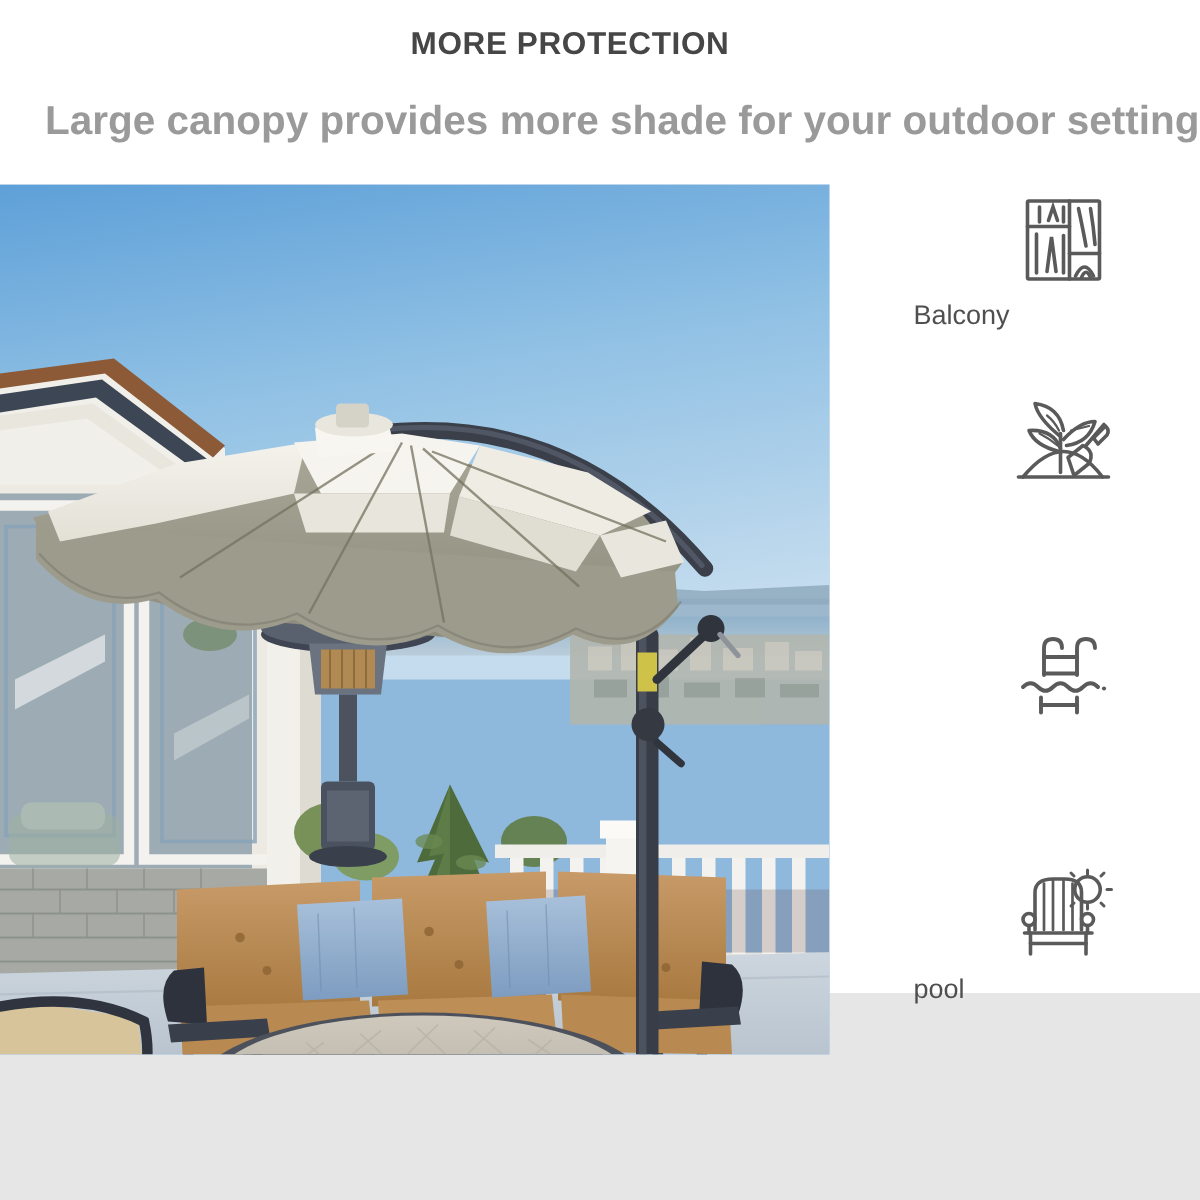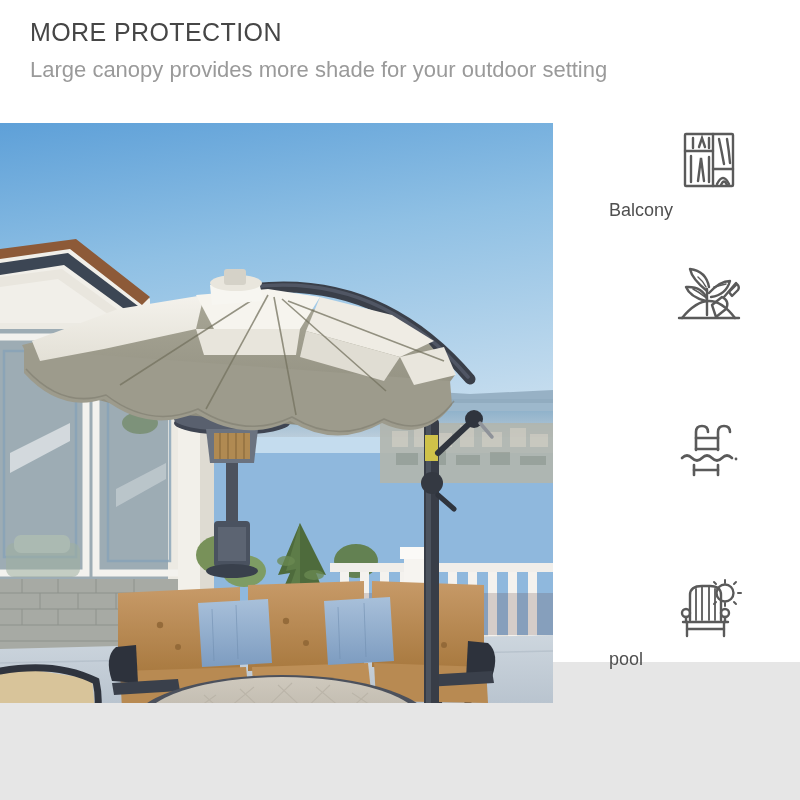--- a/index.html
+++ b/index.html
@@ -37,34 +37,35 @@
     background: #e6e6e6;
   }
 
   
   .header {
     position: absolute;
     left: 30px; top: 18px;
     width: 700px;
   }
   .headline {
-    font-size: 25px;
+    font-size: 21px;
     letter-spacing: 0.4px;
     color: #464646;
-    font-weight: 400;
+    font-weight: 700;
     line-height: 1.15;
     margin: 0;
     white-space: nowrap;
+    text-align: center;
   }
   .subheadline {
-    font-size: 22px;
+    font-size: 27px;
     color: #9a9a9a;
-    font-weight: 400;
+    font-weight: 700;
     line-height: 1.2;
-    margin: 10px 0 0 0;
+    margin: 22px 0 0 0;
     white-space: nowrap;
   }
 
   
   .photo {
     position: absolute;
     left: 0; top: 123px;
     width: 553px; height: 580px;
     overflow: hidden;
     background: #8fb8dd;

